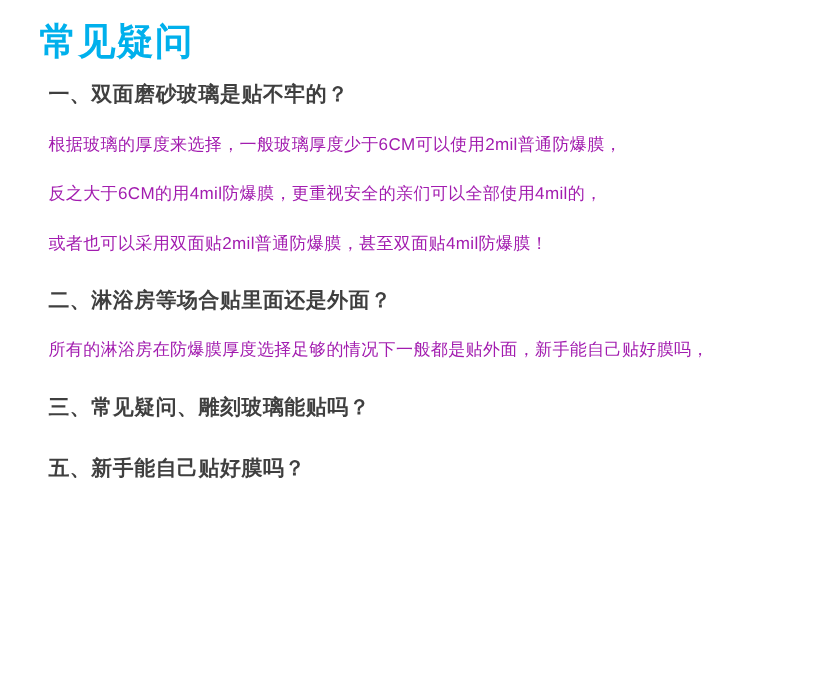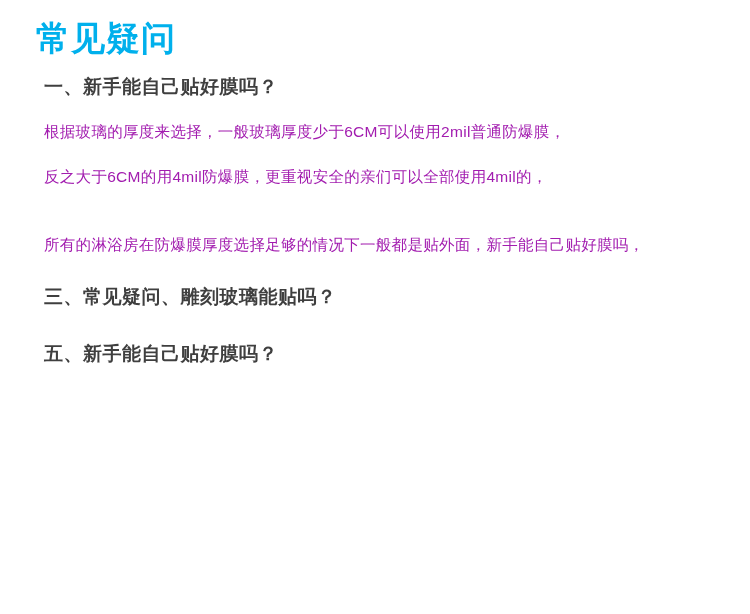--- a/index.html
+++ b/index.html
@@ -53,30 +53,32 @@
   .spacer-md { height: 13px; }
 </style>
 </head>
 <body>
 
 <div class="page">
 
   <h1 class="page-title">常见疑问</h1>
 
   <div class="qa-block">
-    <p class="qa-question">一、新手能自己贴好膜吗？</p>
+    <p class="qa-question">一、双面磨砂玻璃是贴不牢的？</p>
     <div class="qa-answers">
       <p class="qa-line">根据玻璃的厚度来选择，一般玻璃厚度少于6CM可以使用2mil普通防爆膜，</p>
       <p class="qa-line">反之大于6CM的用4mil防爆膜，更重视安全的亲们可以全部使用4mil的，</p>
+      <p class="qa-line">或者也可以采用双面贴2mil普通防爆膜，甚至双面贴4mil防爆膜！</p>
     </div>
   </div>
 
   <div class="spacer-sm"></div>
 
   <div class="qa-block">
+    <p class="qa-question">二、淋浴房等场合贴里面还是外面？</p>
     <div class="qa-answers">
       <p class="qa-line">所有的淋浴房在防爆膜厚度选择足够的情况下一般都是贴外面，新手能自己贴好膜吗，</p>
     </div>
   </div>
 
   <div class="spacer-sm"></div>
 
   <div class="qa-block">
     <p class="qa-question">三、常见疑问、雕刻玻璃能贴吗？</p>
   </div>

